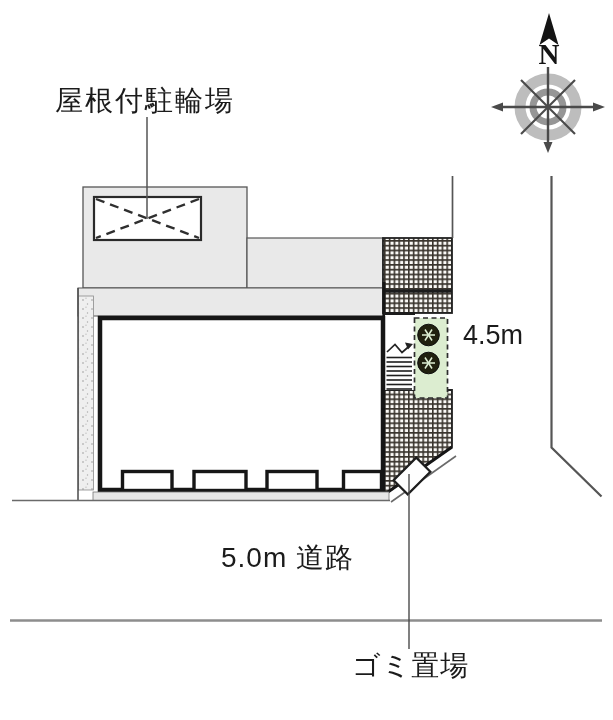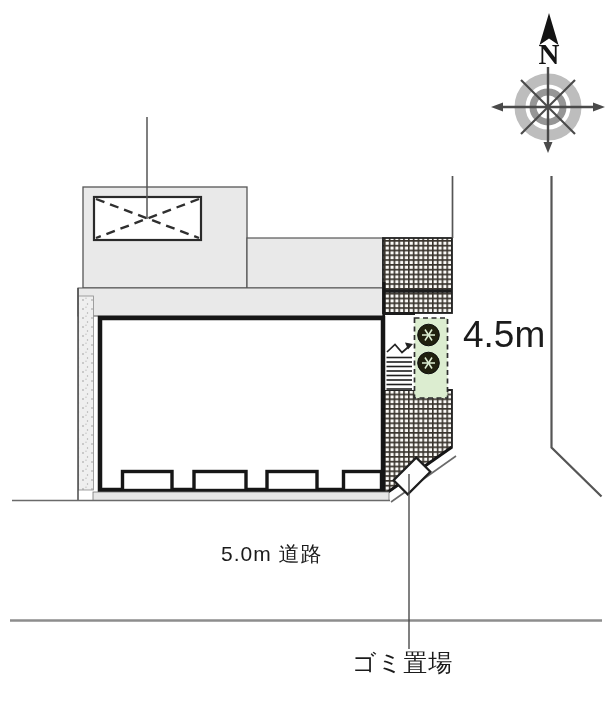--- a/index.html
+++ b/index.html
@@ -11,23 +11,23 @@
     font-family:"Liberation Sans","DejaVu Sans",sans-serif;
   }
   #drawing{position:absolute;left:0;top:0;}
   .label{
     position:absolute;
     color:#1b1b1b;
     white-space:nowrap;
     line-height:1.2;
   }
   .lbl-bicycle{left:55px;top:84px;font-size:28px;letter-spacing:2px;}
-  .lbl-road-east{left:463px;top:311px;font-size:37px;line-height:48px;}
-  .lbl-road-south{left:221px;top:541px;font-size:21px;letter-spacing:1px;}
-  .lbl-garbage{left:352px;top:649px;font-size:24px;letter-spacing:1px;}
+  .lbl-road-east{left:463px;top:311px;font-size:27px;line-height:48px;}
+  .lbl-road-south{left:221px;top:541px;font-size:28px;letter-spacing:1px;}
+  .lbl-garbage{left:352px;top:649px;font-size:28px;letter-spacing:1px;}
   .lbl-north{
     left:529px;top:37px;width:40px;text-align:center;
     font-family:"Liberation Serif","DejaVu Serif",serif;
     font-weight:bold;font-size:29px;color:#141414;
   }
 </style>
 </head>
 <body>
 
 <div id="stage">
@@ -149,20 +149,21 @@
       <g fill="#4a4a4a">
         <polygon points="491,107 503,102.5 503,111.5"></polygon>
         <polygon points="605,107 593,102.5 593,111.5"></polygon>
         <polygon points="548,153 543.5,142 552.5,142"></polygon>
       </g>
     </g>
   </svg>
 
   <div class="label lbl-north">N</div>
 
+  <div class="label lbl-bicycle">屋根付駐輪場</div>
 
   <div class="label lbl-road-east">
     <div>4.5m</div>
   </div>
 
   <div class="label lbl-road-south">5.0m 道路</div>
 
   <div class="label lbl-garbage">ゴミ置場</div>
 
 </div>

